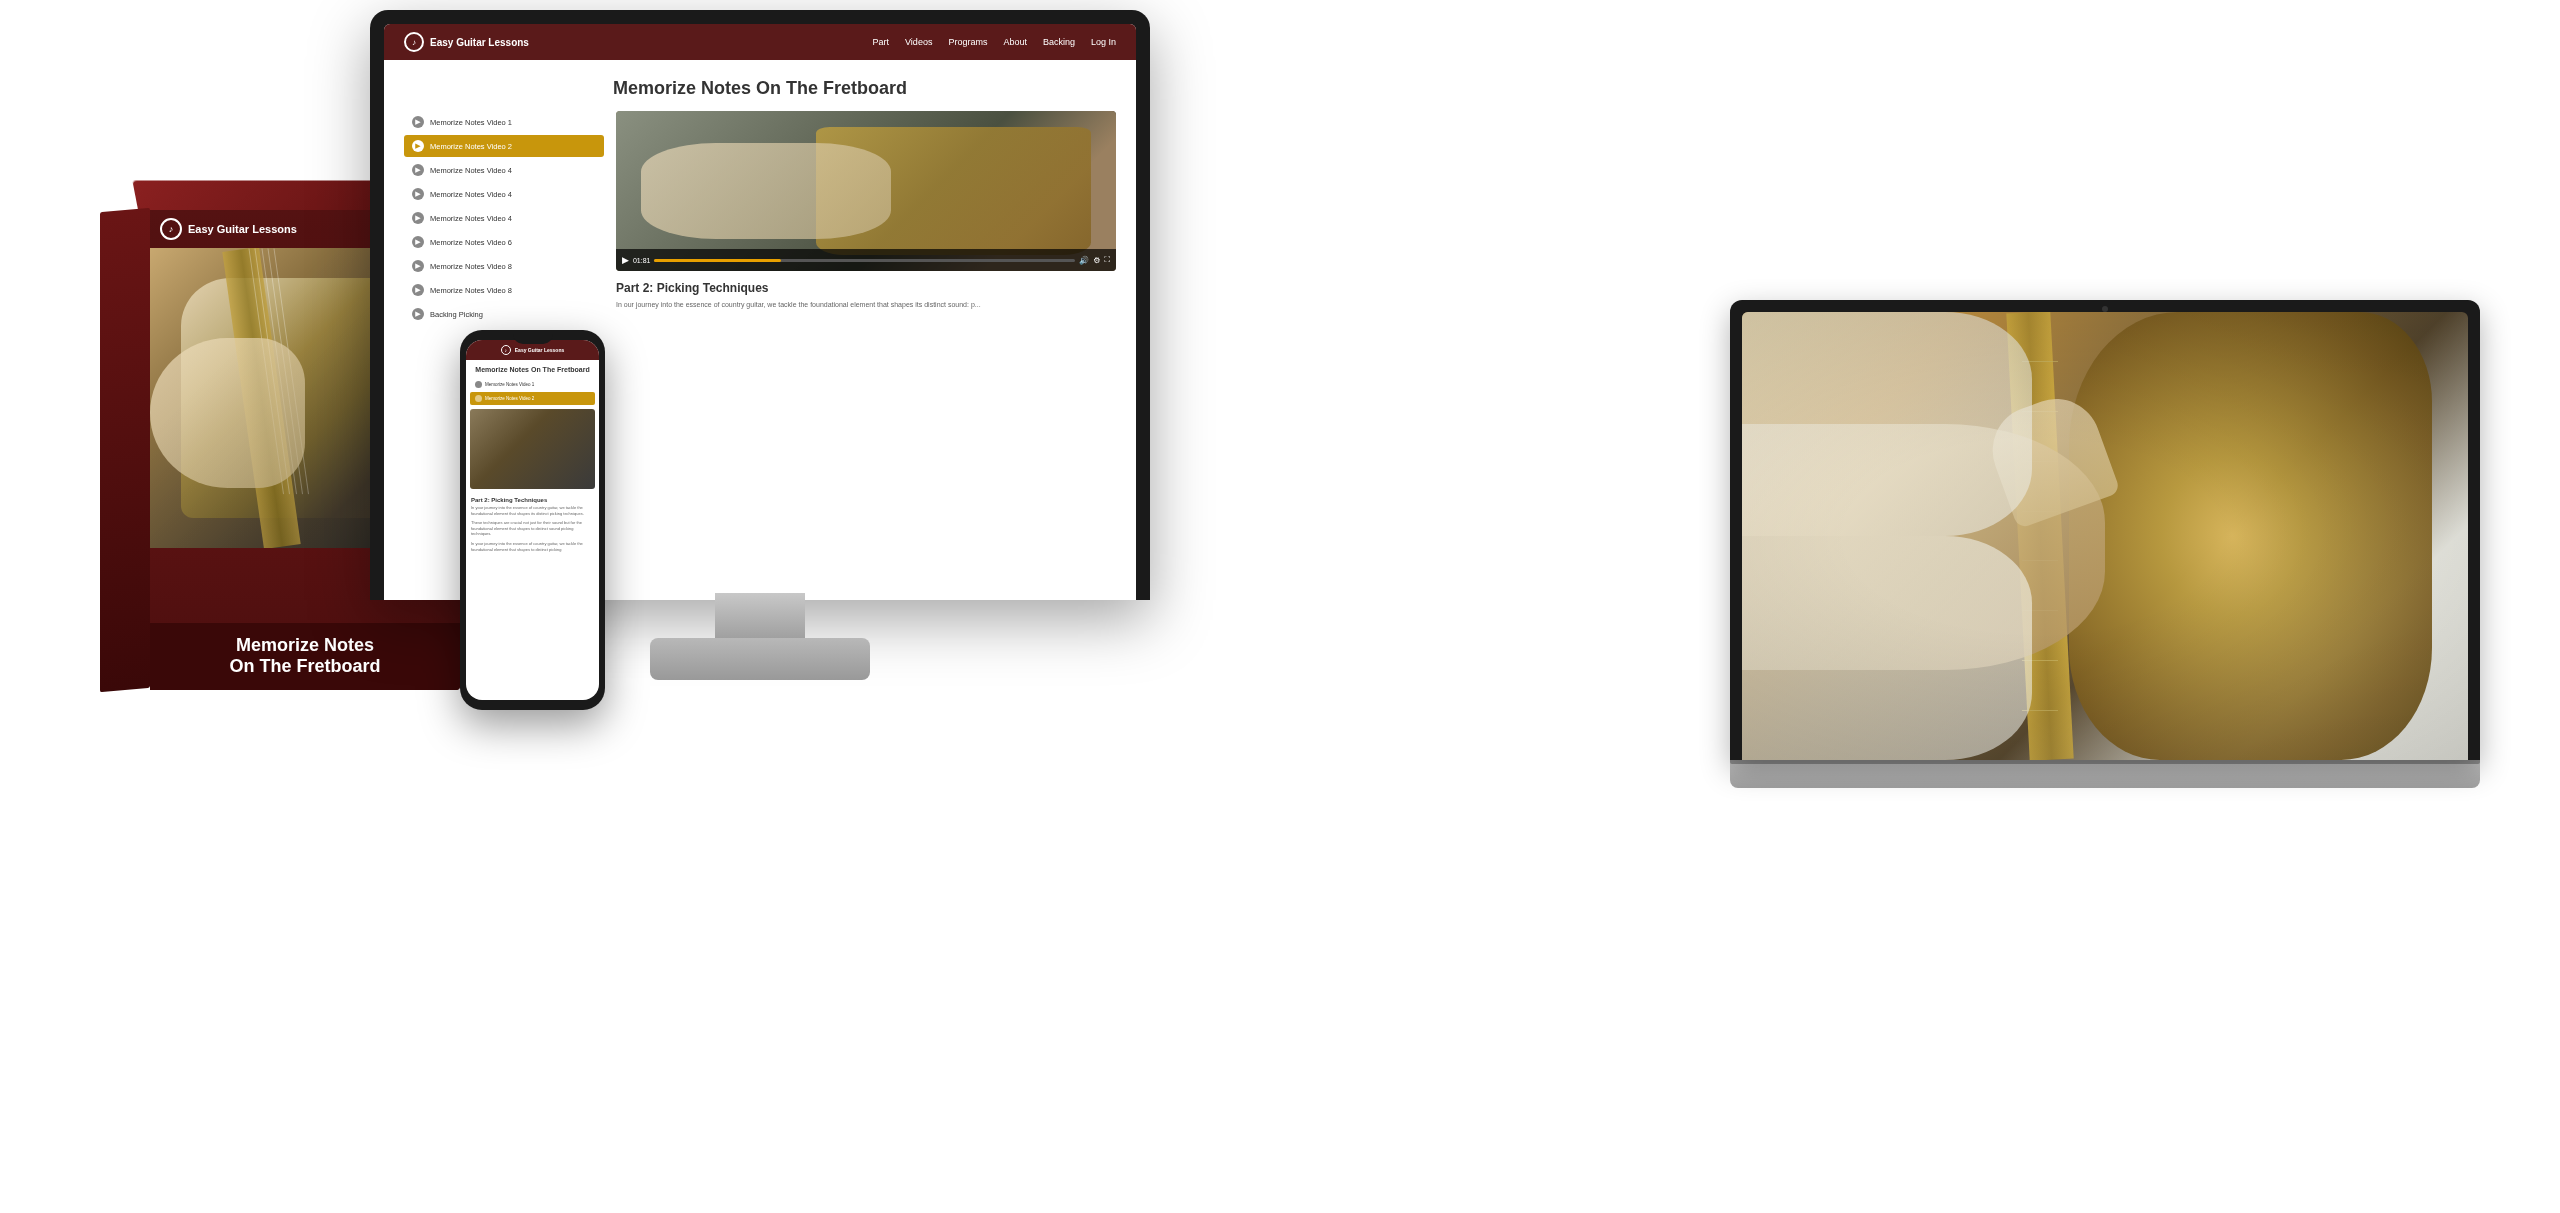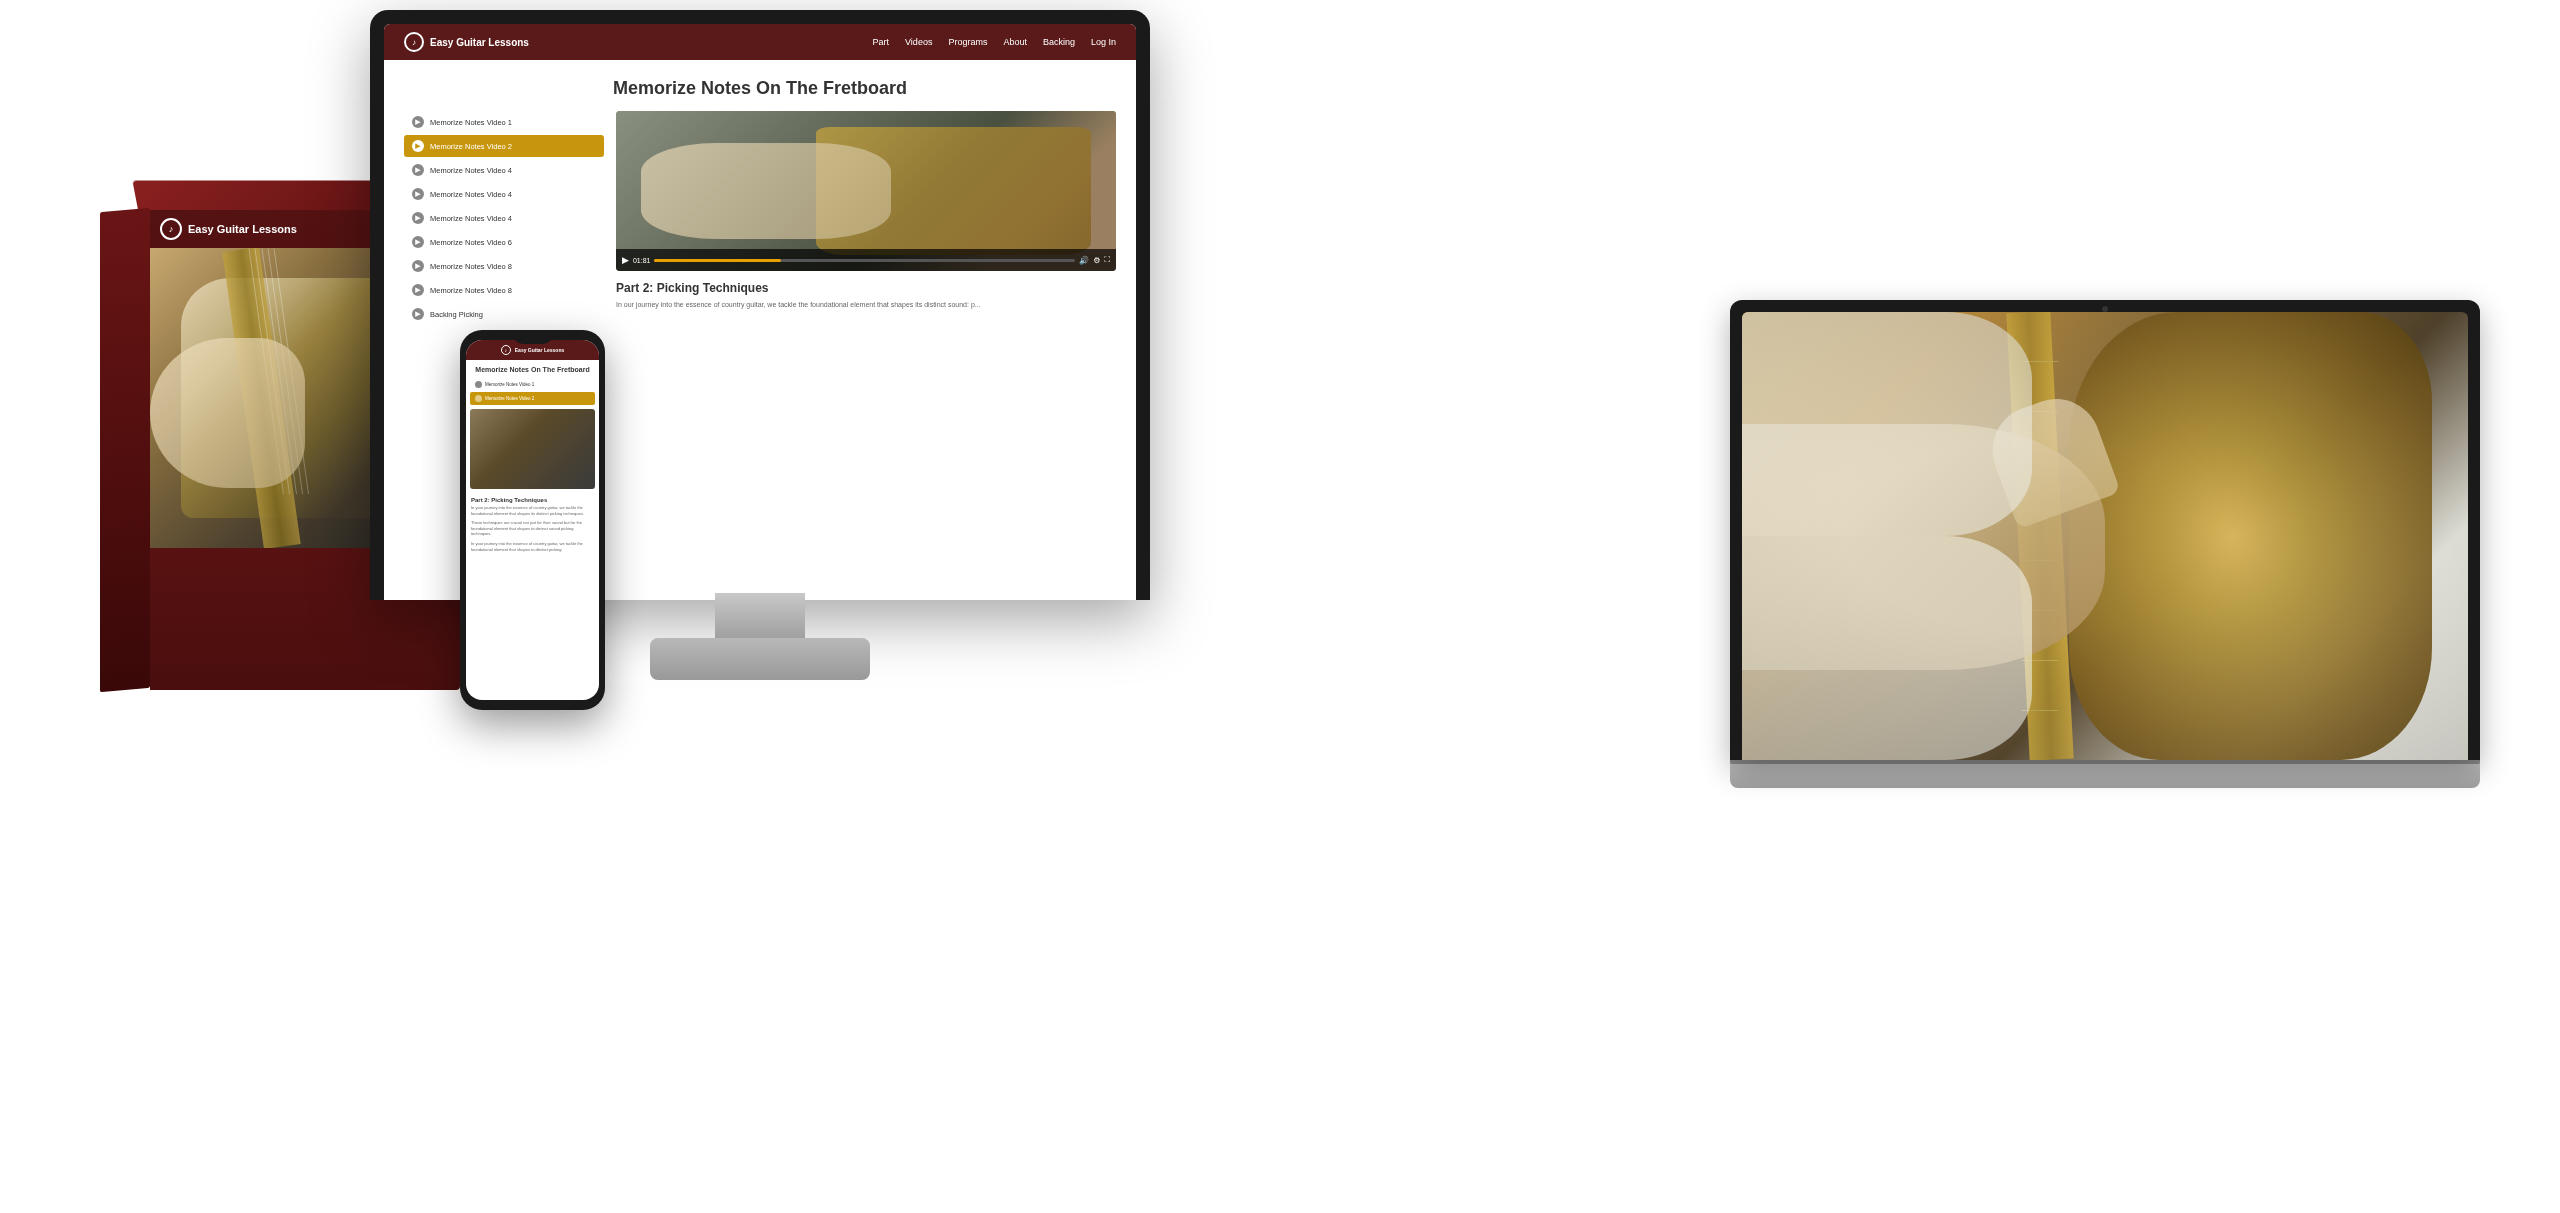--- a/index.html
+++ b/index.html
@@ -485,20 +485,24 @@
         <div style="position:absolute;left:30%;top:0;width:12%;height:100%;background:linear-gradient(90deg,#c0a040,#907820,#c0a040);transform:rotate(-8deg);opacity:0.8;"></div>
 
         <div class="guitar-string" style="left:32%;top:0;width:80%;transform:rotate(82deg);"></div>
         <div class="guitar-string" style="left:34%;top:0;width:80%;transform:rotate(82deg);"></div>
         <div class="guitar-string" style="left:36%;top:0;width:80%;transform:rotate(82deg);"></div>
         <div class="guitar-string" style="left:38%;top:0;width:80%;transform:rotate(82deg);"></div>
         <div class="guitar-string" style="left:40%;top:0;width:80%;transform:rotate(82deg);"></div>
 
         <div style="position:absolute;left:0;top:30%;width:50%;height:50%;background:linear-gradient(135deg,#f0e0c0,#d4c090);border-radius:50% 30% 30% 50%;opacity:0.7;"></div>
         <div class="box-image-overlay"></div>
+      </div>
+      <div class="box-footer">
+        <div class="box-footer-text">Memorize Notes</div>
+        <div class="box-footer-text">On The Fretboard</div>
       </div>
     </div>
   </div>
 
   <div class="monitor">
     <div class="monitor-body">
       <div class="monitor-screen">
 
         <div class="monitor-nav">
           <div class="monitor-nav-logo">

